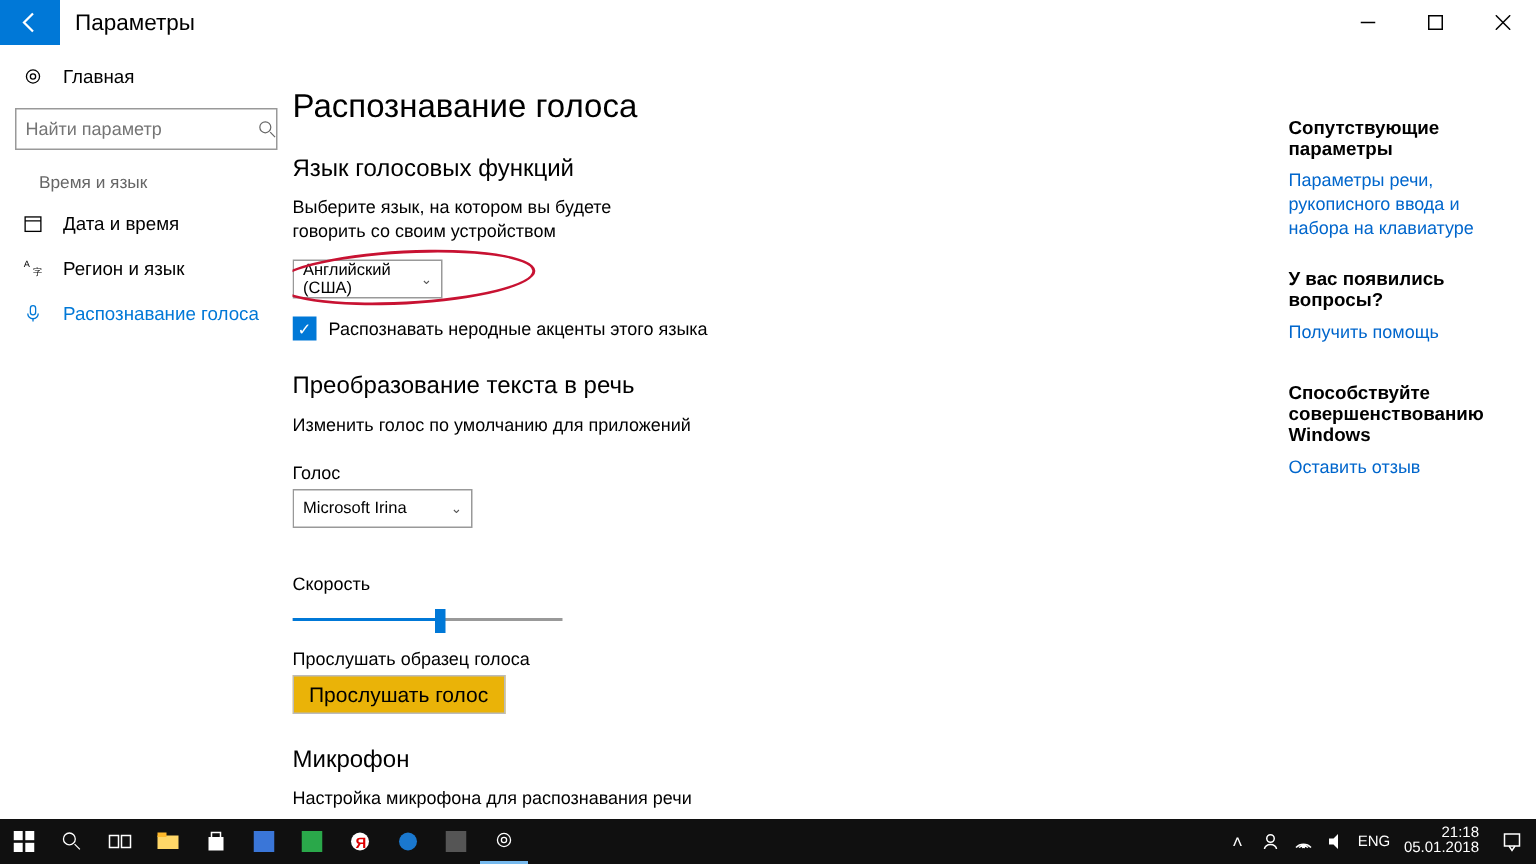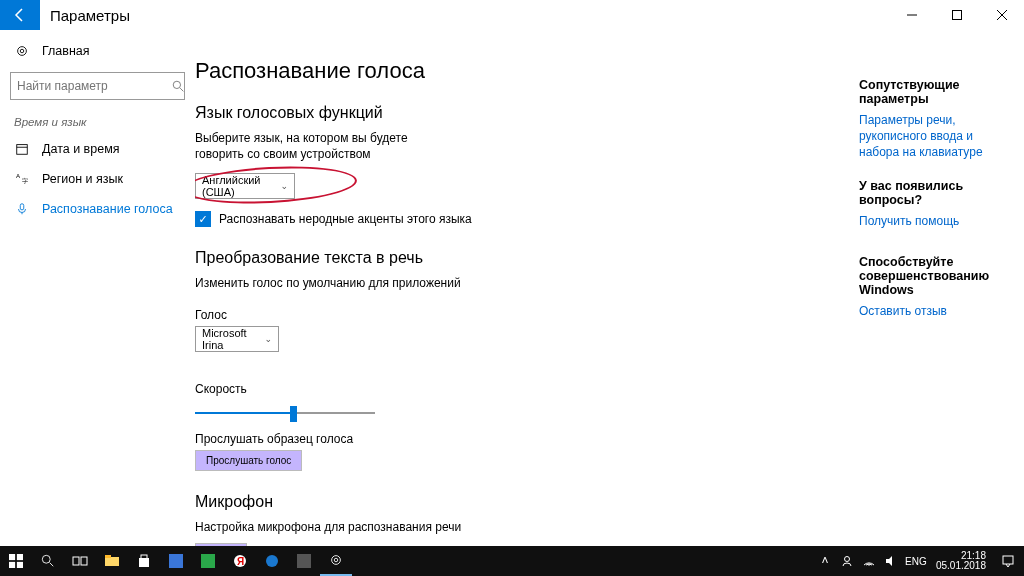--- a/index.html
+++ b/index.html
@@ -15,41 +15,41 @@
 
 
 .body { flex: 1; display: flex; overflow: hidden; }
 
 
 .sidebar { width: 195px; padding: 6px 0 0 0; }
 .home { display: flex; align-items: center; gap: 12px; padding: 8px 14px; font-size: 12.5px; cursor: pointer; }
 .home .icon { width: 16px; display: flex; justify-content: center; }
 .searchbox { margin: 6px 10px 16px 10px; height: 28px; border: 1px solid #999; display: flex; align-items: center; padding: 0 6px; font-size: 12px; color: #666; }
 .searchbox input { flex: 1; border: none; outline: none; font-size: 12px; background: transparent; }
-.group-label { font-size: 11.5px; color: #666; padding: 0 14px 6px; font-style: italic; }
+.group-label { font-size: 11.5px; color: #666; padding: 0 26px 6px; }
 .nav-item { display: flex; align-items: center; gap: 12px; padding: 8px 14px; font-size: 12.5px; cursor: pointer; }
 .nav-item .icon { width: 16px; display: flex; justify-content: center; }
 .nav-item.active { color: #0078d7; }
 
 
 .main { flex: 1; padding: 28px 20px 0 0; overflow: hidden; }
 .main h1 { font-size: 22px; font-weight: 300; margin-bottom: 20px; }
 .main h2 { font-size: 16px; font-weight: 400; margin-bottom: 8px; margin-top: 22px; }
 .main .desc { font-size: 12px; color: #000; line-height: 1.35; margin-bottom: 8px; }
 .main .label { font-size: 12px; margin-bottom: 4px; }
-.dropdown { width: 84px; height: 26px; border: 1px solid #999; display: flex; align-items: center; justify-content: space-between; padding: 0 6px; font-size: 11px; cursor: pointer; background: #fff; }
+.dropdown { width: 120px; height: 26px; border: 1px solid #999; display: flex; align-items: center; justify-content: space-between; padding: 0 6px; font-size: 11px; cursor: pointer; background: #fff; }
 .dropdown.wide { width: 100px; }
 .chev { font-size: 9px; color: #555; }
 .checkbox-row { display: flex; align-items: center; gap: 8px; margin-top: 12px; font-size: 12px; }
 .checkbox { width: 16px; height: 16px; background: #0078d7; display: flex; align-items: center; justify-content: center; color: #fff; font-size: 11px; cursor: pointer; }
 .slider { width: 180px; height: 22px; position: relative; margin-top: 6px; margin-bottom: 8px; }
 .slider .track { position: absolute; top: 10px; left: 0; right: 0; height: 2px; background: #999; }
 .slider .fill { position: absolute; top: 10px; left: 0; width: 55%; height: 2px; background: #0078d7; }
 .slider .thumb { position: absolute; top: 4px; left: calc(55% - 4px); width: 7px; height: 16px; background: #0078d7; cursor: pointer; }
-.btn { display: inline-block; background: #c4b5fd; border: 1px solid #bbb; padding: 4px 10px; font-size: 10px; cursor: pointer; }
+.btn { display: inline-block; background: #eab308; border: 1px solid #bbb; padding: 4px 10px; font-size: 14px; cursor: pointer; }
 .circled { position: relative; display: inline-block; }
 .circled::after { content: ""; position: absolute; left: -12px; top: -6px; width: 170px; height: 32px; border: 2px solid #c81232; border-radius: 50%; transform: rotate(-3deg); pointer-events: none; }
 
 
 .rail { width: 165px; padding: 30px 10px 0 0; font-size: 12px; }
 .rail h3 { font-size: 12.5px; font-weight: 700; margin-bottom: 6px; margin-top: 18px; }
 .rail .link { color: #0066cc; cursor: pointer; line-height: 1.35; }
 
 
 .taskbar { height: 30px; background: #101010; display: flex; align-items: center; color: #fff; }

